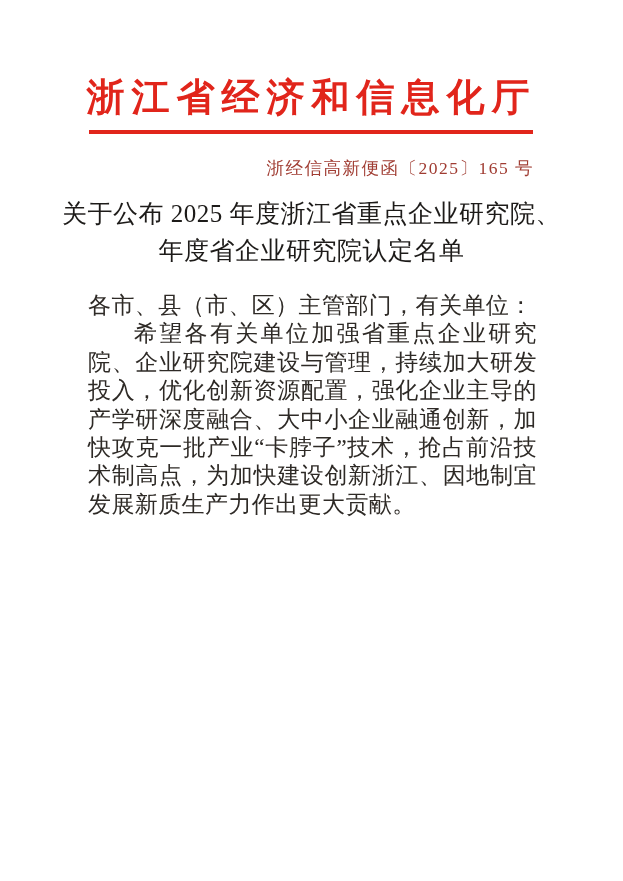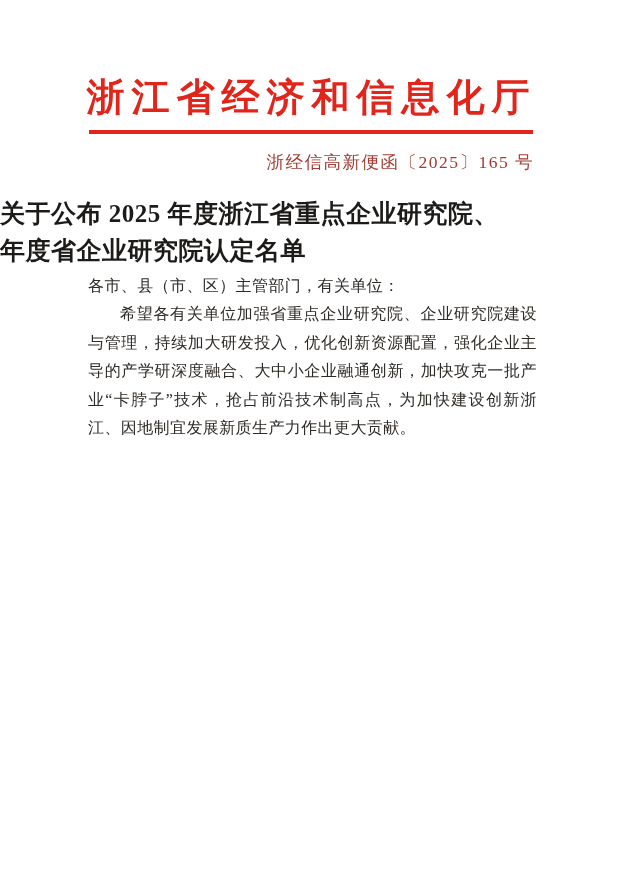--- a/index.html
+++ b/index.html
@@ -23,41 +23,41 @@
     white-space: nowrap;
   }
   .rule-top {
     position: absolute;
     top: 130px; left: 89px;
     width: 444px; height: 3.5px;
     background: var(--header-red, #e1251b);
   }
   .doc-number {
     position: absolute;
-    top: 150px; right: 89px;
+    top: 156px; right: 89px;
     font-size: 17.5px;
     letter-spacing: 1.5px;
     color: var(--doc-number-red, #a03c32);
     white-space: nowrap;
   }
   .title {
     position: absolute;
     top: 195px; left: 0; right: 0;
-    text-align: left;
+    text-align: center;
     font-size: 25px;
-    font-weight: bold;
+    font-weight: normal;
     line-height: 37px;
     color: #1d1b19;
     letter-spacing: 0.5px;
   }
   .body-text {
     position: absolute;
-    top: 272px; left: 88px;
+    top: 292px; left: 88px;
     width: 449px;
-    font-size: 16px;
+    font-size: 23px;
     line-height: 28.4px;
     text-align: justify;
     letter-spacing: 0.4px;
   }
   .body-text p { margin: 0; text-indent: 2em; }
   .body-text p.salutation { text-indent: 0; }
   .attachments {
     position: absolute;
     top: 626px; left: 120px;
     font-size: 19.5px;

